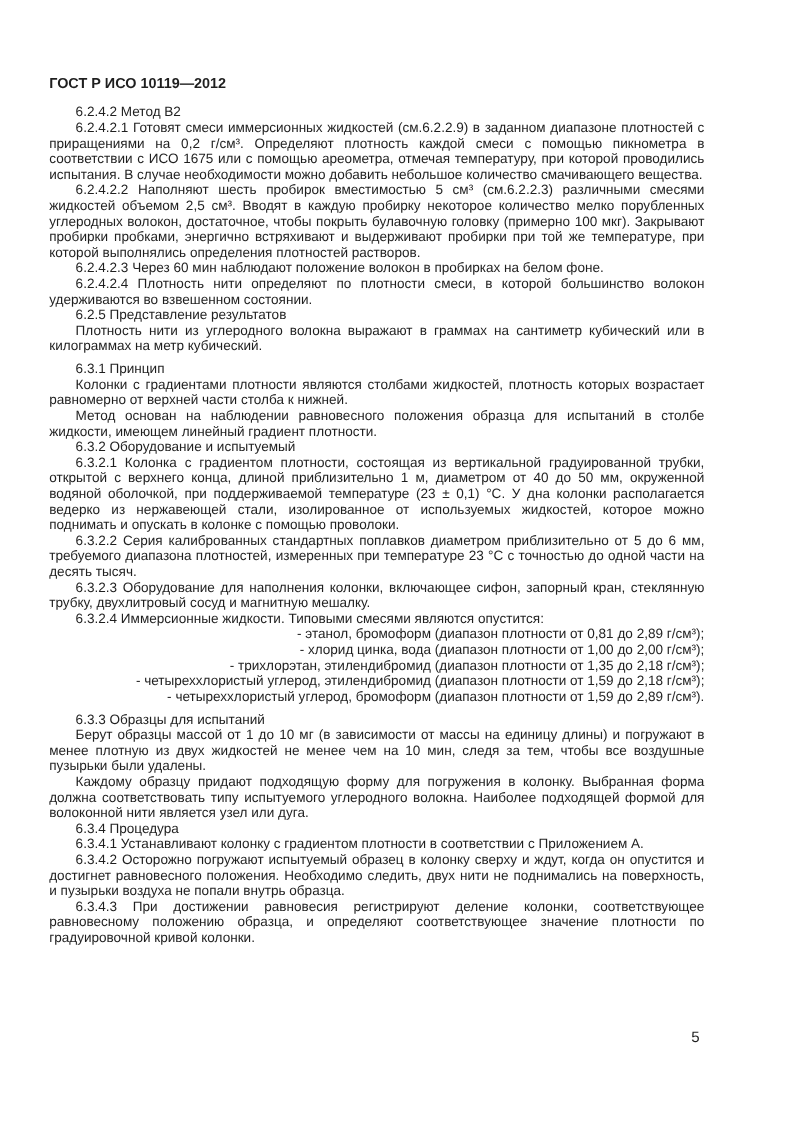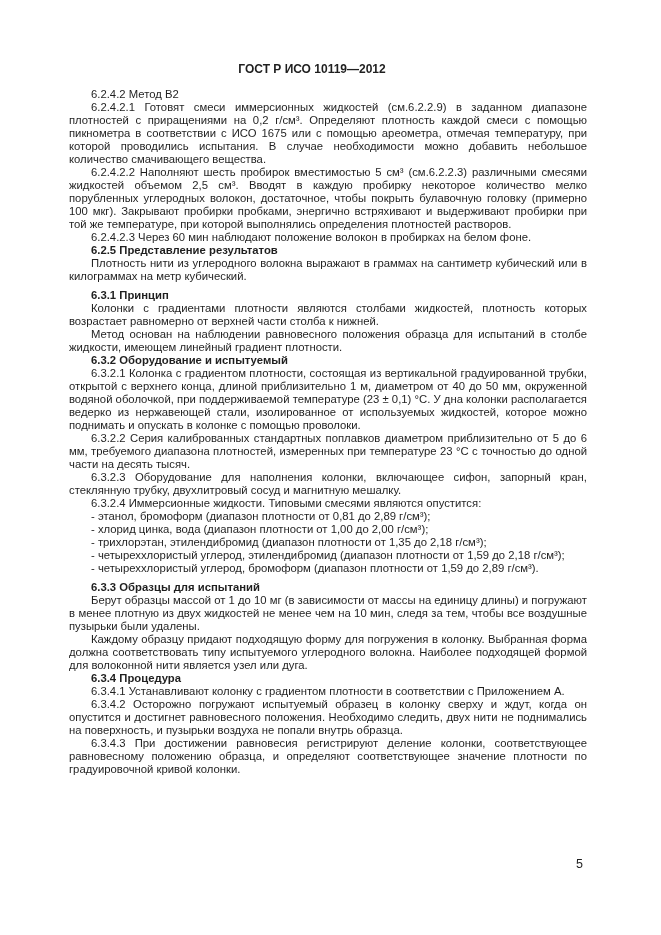--- a/index.html
+++ b/index.html
@@ -16,41 +16,40 @@
     font-family: "Liberation Sans", sans-serif;
     font-size: 11.3px;
     line-height: 13px;
     overflow: hidden;
   }
   .page-header {
     position: absolute;
     top: 62px;
     left: 41px;
     right: 78px;
-    text-align: center;
+    text-align: left;
     font-weight: bold;
     font-size: 12px;
     line-height: 14px;
   }
   .content {
     position: absolute;
     top: 88px;
     left: 41px;
     right: 74px;
-    margin-left: 28px;
   }
   .blk {
     margin: 0;
     text-align: justify;
     text-indent: 22px;
   }
   .b-body { }
-  .b-list { text-align: left; }
+  .b-list { text-align: right; }
   .b-heading {
-    font-weight: bold;
+    font-weight: normal;
     text-align: left;
   }
   .sp { margin-top: 6px; }
   .b-warning {
     font-weight: bold;
     margin-top: 7px;
   }
   .page-footer {
     position: absolute;
     top: 857px;
@@ -66,20 +65,21 @@
 <div class="page">
   <div class="page-header">
     <span>ГОСТ Р ИСО 10119—2012</span>
   </div>
 
   <div class="content">
       <p class="blk b-body">6.2.4.2 Метод В2</p>
       <p class="blk b-body">6.2.4.2.1 Готовят смеси иммерсионных жидкостей (см.6.2.2.9) в заданном диапазоне плотностей с приращениями на 0,2 г/см³. Определяют плотность каждой смеси с помощью пикнометра в соответствии с ИСО 1675 или с помощью ареометра, отмечая температуру, при которой проводились испытания. В случае необходимости можно добавить небольшое количество смачивающего вещества.</p>
       <p class="blk b-body">6.2.4.2.2 Наполняют шесть пробирок вместимостью 5 см³ (см.6.2.2.3) различными смесями жидкостей объемом 2,5 см³. Вводят в каждую пробирку некоторое количество мелко порубленных углеродных волокон, достаточное, чтобы покрыть булавочную головку (примерно 100 мкг). Закрывают пробирки пробками, энергично встряхивают и выдерживают пробирки при той же температуре, при которой выполнялись определения плотностей растворов.</p>
       <p class="blk b-body">6.2.4.2.3 Через 60 мин наблюдают положение волокон в пробирках на белом фоне.</p>
+      <p class="blk b-body">6.2.4.2.4 Плотность нити определяют по плотности смеси, в которой большинство волокон удерживаются во взвешенном состоянии.</p>
       <p class="blk b-heading">6.2.5 Представление результатов</p>
       <p class="blk b-body">Плотность нити из углеродного волокна выражают в граммах на сантиметр кубический или в килограммах на метр кубический.</p>
       <p class="blk b-heading sp">6.3.1 Принцип</p>
       <p class="blk b-body">Колонки с градиентами плотности являются столбами жидкостей, плотность которых возрастает равномерно от верхней части столба к нижней.</p>
       <p class="blk b-body">Метод основан на наблюдении равновесного положения образца для испытаний в столбе жидкости, имеющем линейный градиент плотности.</p>
       <p class="blk b-heading">6.3.2 Оборудование и испытуемый</p>
       <p class="blk b-body">6.3.2.1 Колонка с градиентом плотности, состоящая из вертикальной градуированной трубки, открытой с верхнего конца, длиной приблизительно 1 м, диаметром от 40 до 50 мм, окруженной водяной оболочкой, при поддерживаемой температуре (23 ± 0,1) °С. У дна колонки располагается ведерко из нержавеющей стали, изолированное от используемых жидкостей, которое можно поднимать и опускать в колонке с помощью проволоки.</p>
       <p class="blk b-body">6.3.2.2 Серия калиброванных стандартных поплавков диаметром приблизительно от 5 до 6 мм, требуемого диапазона плотностей, измеренных при температуре 23 °С с точностью до одной части на десять тысяч.</p>
       <p class="blk b-body">6.3.2.3 Оборудование для наполнения колонки, включающее сифон, запорный кран, стеклянную трубку, двухлитровый сосуд и магнитную мешалку.</p>
       <p class="blk b-body">6.3.2.4 Иммерсионные жидкости. Типовыми смесями являются опустится:</p>

